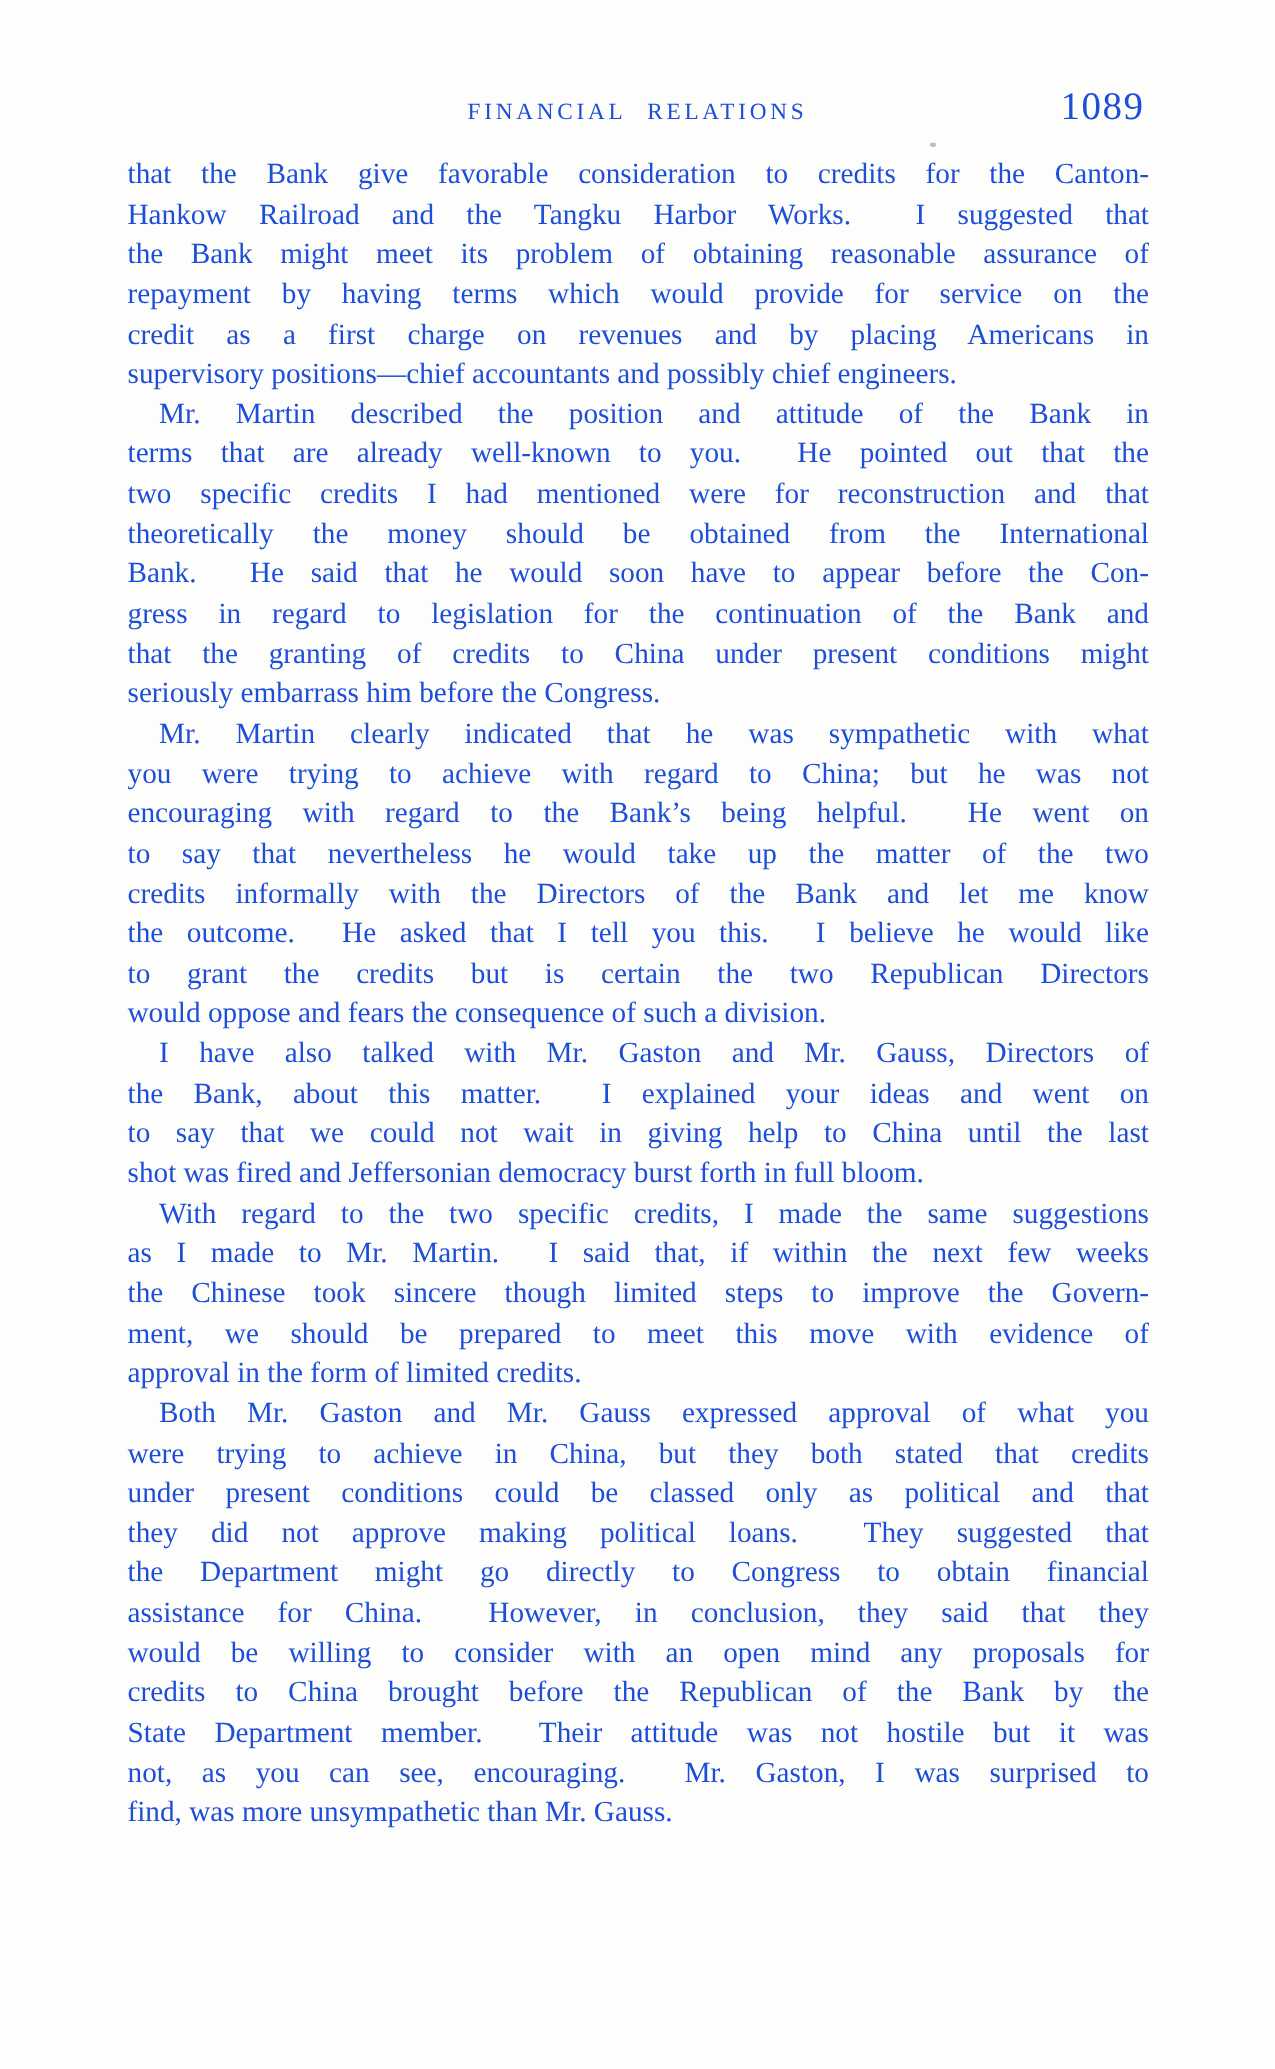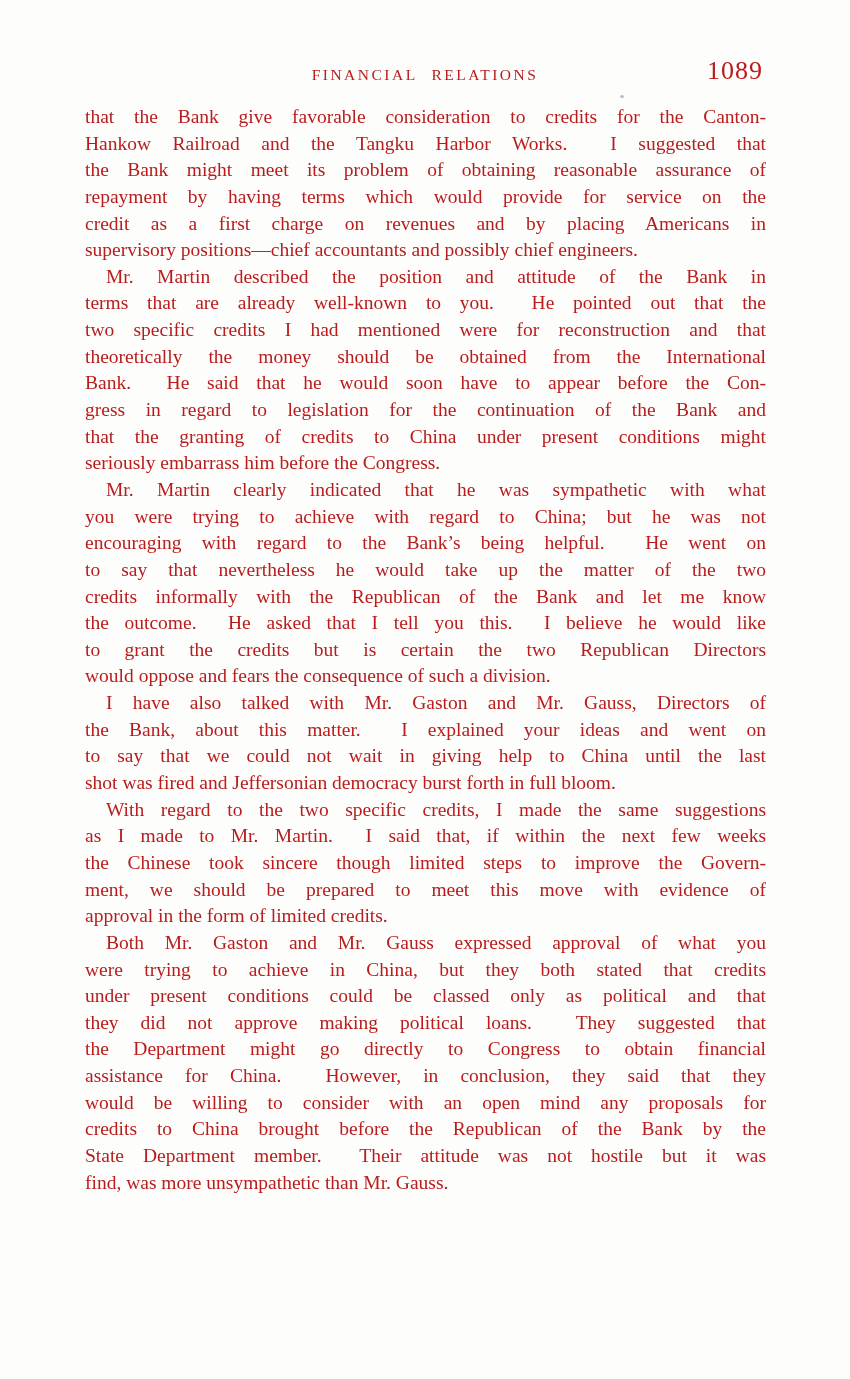--- a/index.html
+++ b/index.html
@@ -2,21 +2,21 @@
 <html><head>
 <meta charset="utf-8">
 <style>
   html, body { margin: 0; padding: 0; background: #fdfdfc; }
   .page {
     position: relative;
     width: 850px;
     height: 1379px;
     background: #fdfdfc;
     font-family: "Liberation Serif", serif;
-    color: #b91c1c;
+    color: #1d4ed8;
     overflow: hidden;
   }
   .running-title {
     position: absolute;
     top: 66px;
     left: 0;
     width: 850px;
     text-align: center;
     font-size: 15.5px;
     letter-spacing: 2.5px;
@@ -82,21 +82,21 @@
         <div class="line">Bank.  He said that he would soon have to appear before the Con-</div>
         <div class="line">gress in regard to legislation for the continuation of the Bank and</div>
         <div class="line">that the granting of credits to China under present conditions might</div>
         <div class="line">seriously embarrass him before the Congress.</div>
       </div>
       <div class="para indent">
         <div class="line">Mr. Martin clearly indicated that he was sympathetic with what</div>
         <div class="line">you were trying to achieve with regard to China; but he was not</div>
         <div class="line">encouraging with regard to the Bank’s being helpful.  He went on</div>
         <div class="line">to say that nevertheless he would take up the matter of the two</div>
-        <div class="line">credits informally with the Republican of the Bank and let me know</div>
+        <div class="line">credits informally with the Directors of the Bank and let me know</div>
         <div class="line">the outcome.  He asked that I tell you this.  I believe he would like</div>
         <div class="line">to grant the credits but is certain the two Republican Directors</div>
         <div class="line">would oppose and fears the consequence of such a division.</div>
       </div>
       <div class="para indent">
         <div class="line">I have also talked with Mr. Gaston and Mr. Gauss, Directors of</div>
         <div class="line">the Bank, about this matter.  I explained your ideas and went on</div>
         <div class="line">to say that we could not wait in giving help to China until the last</div>
         <div class="line">shot was fired and Jeffersonian democracy burst forth in full bloom.</div>
       </div>
@@ -110,16 +110,17 @@
       <div class="para indent">
         <div class="line">Both Mr. Gaston and Mr. Gauss expressed approval of what you</div>
         <div class="line">were trying to achieve in China, but they both stated that credits</div>
         <div class="line">under present conditions could be classed only as political and that</div>
         <div class="line">they did not approve making political loans.  They suggested that</div>
         <div class="line">the Department might go directly to Congress to obtain financial</div>
         <div class="line">assistance for China.  However, in conclusion, they said that they</div>
         <div class="line">would be willing to consider with an open mind any proposals for</div>
         <div class="line">credits to China brought before the Republican of the Bank by the</div>
         <div class="line">State Department member.  Their attitude was not hostile but it was</div>
+        <div class="line">not, as you can see, encouraging.  Mr. Gaston, I was surprised to</div>
         <div class="line">find, was more unsympathetic than Mr. Gauss.</div>
       </div>
     </div>
 </div>
 
 </body></html>

